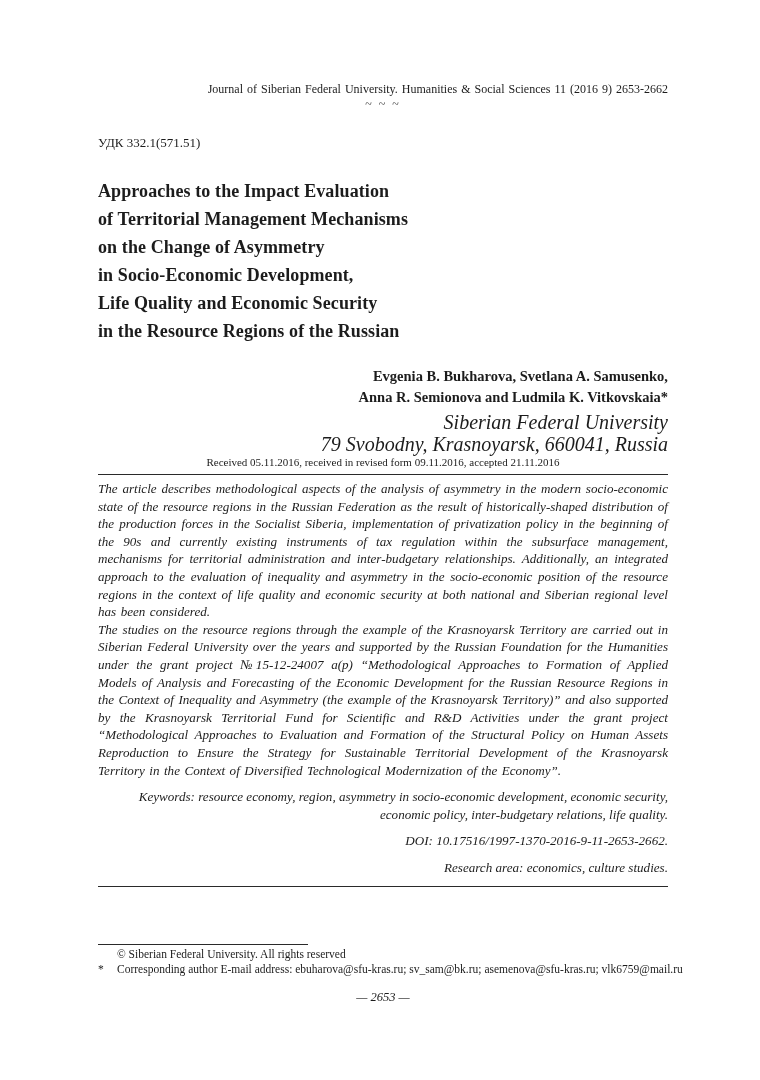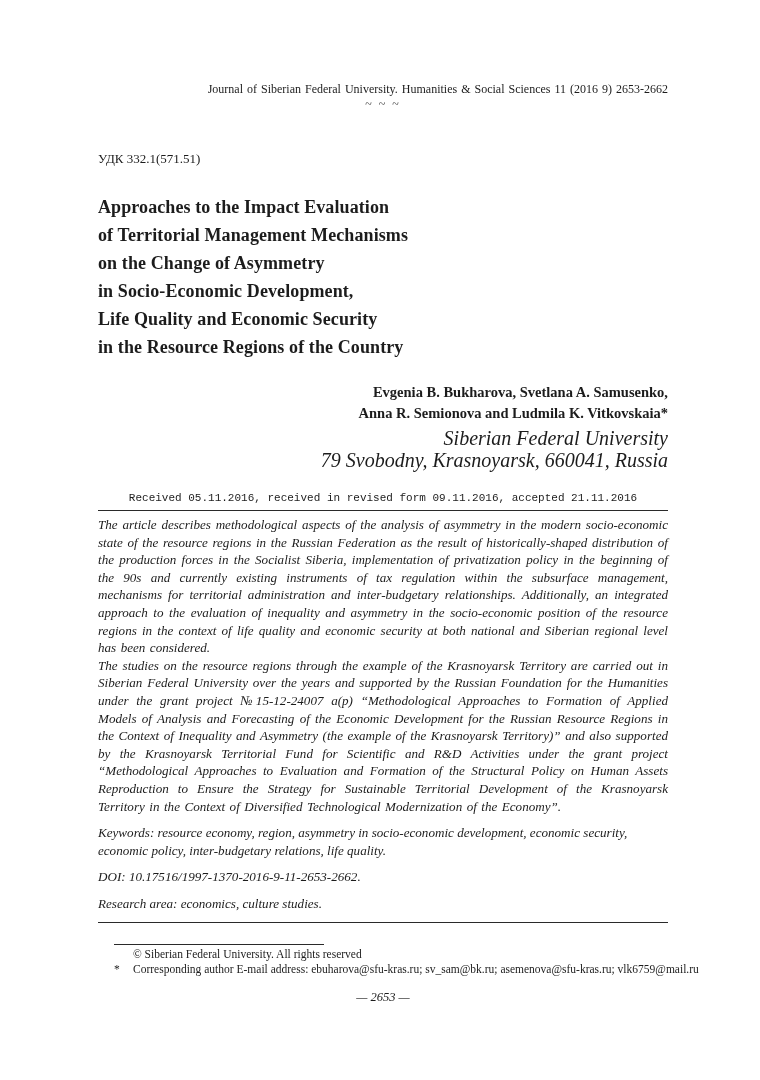--- a/index.html
+++ b/index.html
@@ -29,21 +29,21 @@
     word-spacing: 1px;
   }
   .ornament {
     text-align: center;
     font-size: 12px;
     line-height: 14px;
     color: #3a3a3a;
     letter-spacing: 2px;
   }
   .udc {
-    margin-top: 40px;
+    margin-top: 24px;
     font-size: 13px;
     line-height: 16px;
   }
   .title {
     margin-top: 26px;
     font-size: 18px;
     font-weight: bold;
     line-height: 28px;
     letter-spacing: 0.1px;
   }
@@ -55,25 +55,24 @@
     line-height: 21px;
   }
   .affiliation {
     margin-top: 3px;
     text-align: right;
     font-style: italic;
     font-size: 20px;
     line-height: 22px;
   }
   .received {
-    margin-top: 20px;
+    margin-top: 0;
     text-align: center;
     font-size: 11px;
     line-height: 14px;
-    font-family: Liberation Mono, monospace;
   }
   .rule {
     border: none;
     border-top: 1.4px solid #2a2a2a;
     margin: 0;
   }
   .rule-top { margin-top: 5px; }
   .abstract {
     margin-top: 5px;
     font-style: italic;
@@ -83,25 +82,26 @@
   }
   .abstract p {
     margin: 0;
     word-spacing: 1.2px;
   }
   .meta-par {
     margin-top: 9px;
     font-style: italic;
     font-size: 13.1px;
     line-height: 17.6px;
+    text-align: right;
   }
   .rule-bottom { margin-top: 10px; }
   .footnote {
     position: absolute;
-    left: 114px;
+    left: 98px;
     top: 944px;
     width: 644px;
     font-size: 11.5px;
     line-height: 14.5px;
   }
   .footnote-rule {
     border: none;
     border-top: 1.2px solid #2a2a2a;
     width: 210px;
     margin: 0 0 2px 0;
@@ -139,21 +139,21 @@
   <div class="ornament">~ ~ ~</div>
 
   <div class="udc">УДК 332.1(571.51)</div>
 
   <div class="title">
     <div>Approaches to the Impact Evaluation</div>
     <div>of Territorial Management Mechanisms</div>
     <div>on the Change of Asymmetry</div>
     <div>in Socio-Economic Development,</div>
     <div>Life Quality and Economic Security</div>
-    <div>in the Resource Regions of the Country</div>
+    <div>in the Resource Regions of the Russian</div>
   </div>
 
   <div class="authors">
     <div>Evgenia B. Bukharova, Svetlana A. Samusenko,</div>
     <div>Anna R. Semionova and Ludmila K. Vitkovskaia*</div>
   </div>
 
   <div class="affiliation">
     <div>Siberian Federal University</div>
     <div>79 Svobodny, Krasnoyarsk, 660041, Russia</div>

